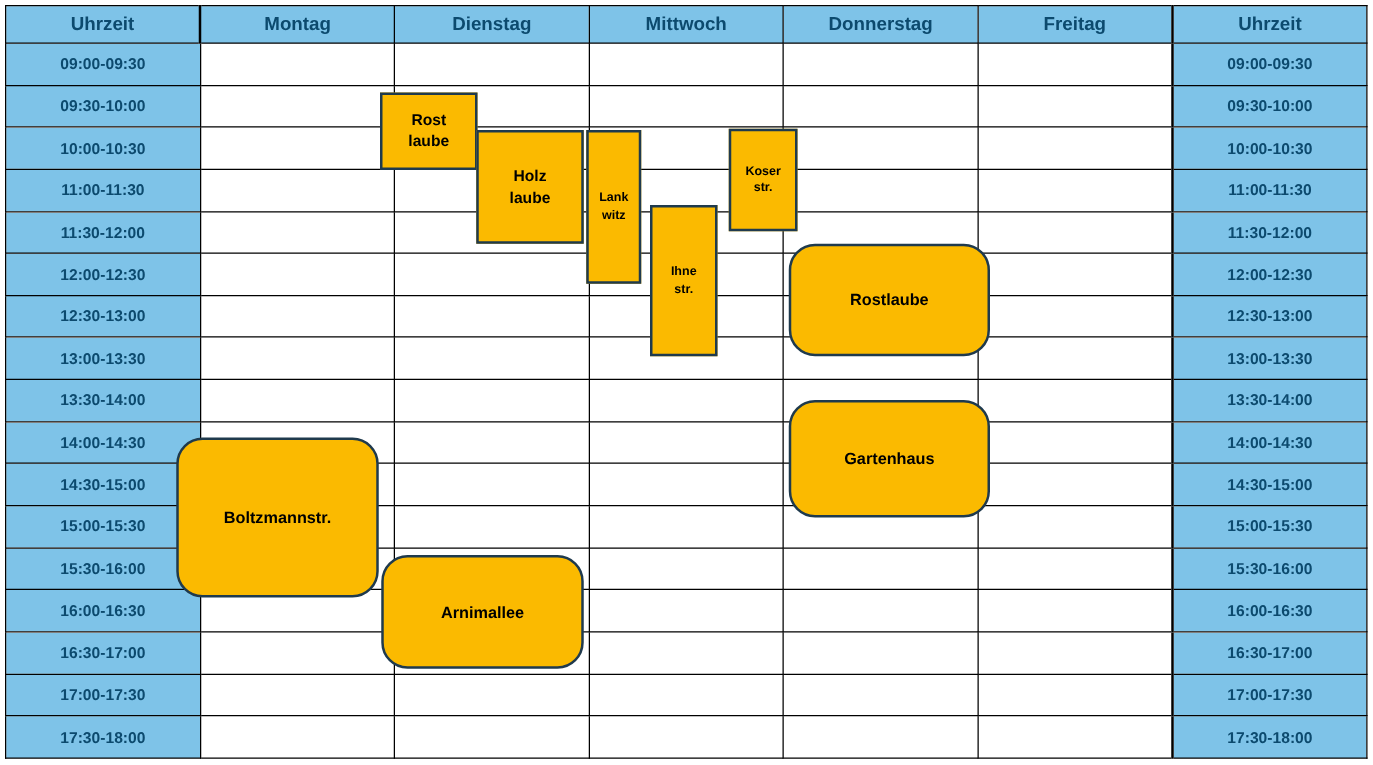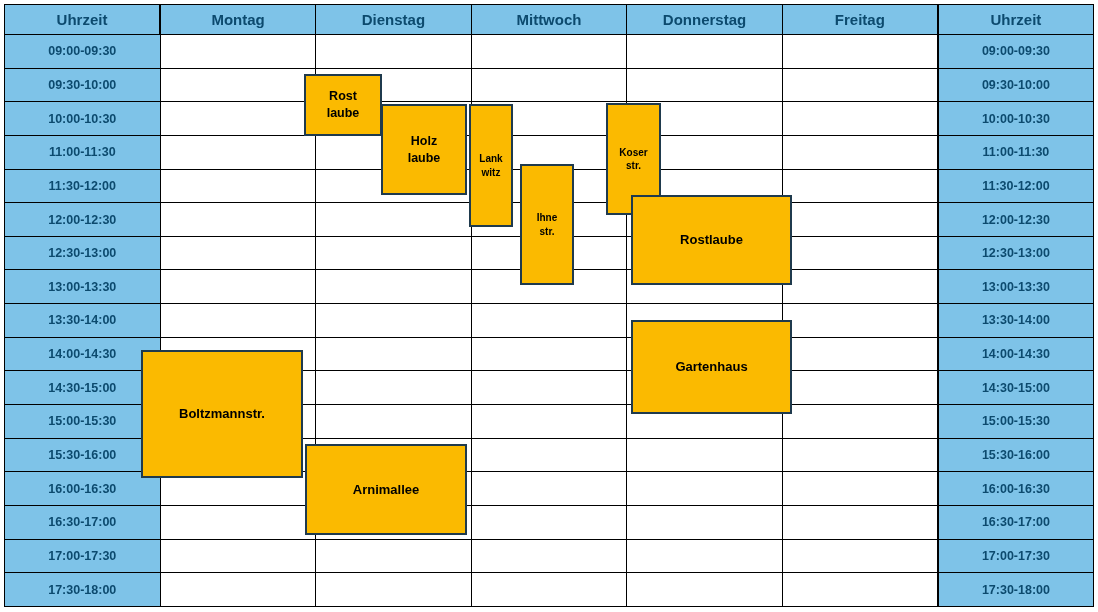--- a/index.html
+++ b/index.html
@@ -78,21 +78,21 @@
     display: flex;
     align-items: center;
     justify-content: center;
     text-align: center;
     color: #000000;
     font-weight: bold;
     line-height: 1.35;
     pointer-events: auto;
     white-space: pre-line;
   }
-  .event.big   { font-size: 13px; }
+  .event.big   { font-size: 13px; border-radius: 21px; }
   .event.mid   { font-size: 12.5px; }
   .event.small { font-size: 10px; }
 </style>
 </head>
 <body>
 
 <div id="screen">
 
   <table id="grid">
     <thead>
@@ -265,21 +265,21 @@
 
   <div id="events">
       <div class="event mid" style="left: 304px; top: 74px; width: 78px; height: 62px;">Rost
 laube</div>
       <div class="event mid" style="left: 381px; top: 104px; width: 86px; height: 91px;">Holz
 laube</div>
       <div class="event small" style="left: 469px; top: 104px; width: 44px; height: 123px;">Lank
 witz</div>
       <div class="event small" style="left: 520px; top: 164px; width: 54px; height: 121px;">Ihne
 str.</div>
-      <div class="event small" style="left: 606px; top: 103px; width: 55px; height: 112px;">Koser
+      <div class="event small" style="left: 583px; top: 103px; width: 55px; height: 82px;">Koser
 str.</div>
       <div class="event big" style="left: 631px; top: 195px; width: 161px; height: 90px;">Rostlaube</div>
       <div class="event big" style="left: 631px; top: 320px; width: 161px; height: 94px;">Gartenhaus</div>
       <div class="event big" style="left: 141px; top: 350px; width: 162px; height: 128px;">Boltzmannstr.</div>
       <div class="event big" style="left: 305px; top: 444px; width: 162px; height: 91px;">Arnimallee</div>
     </div>
 
 </div>
 
 </body></html>

